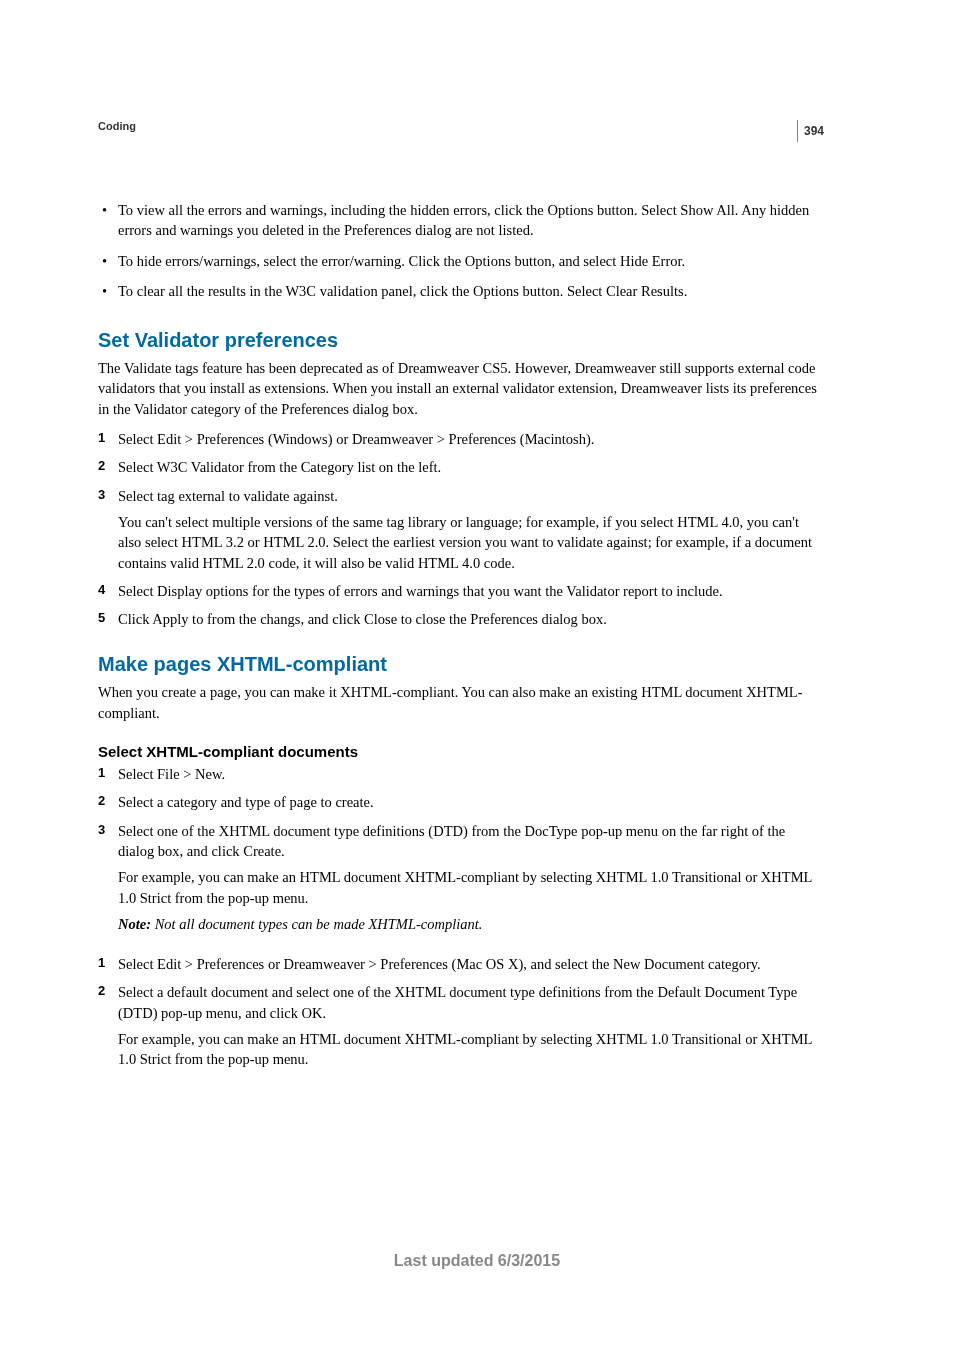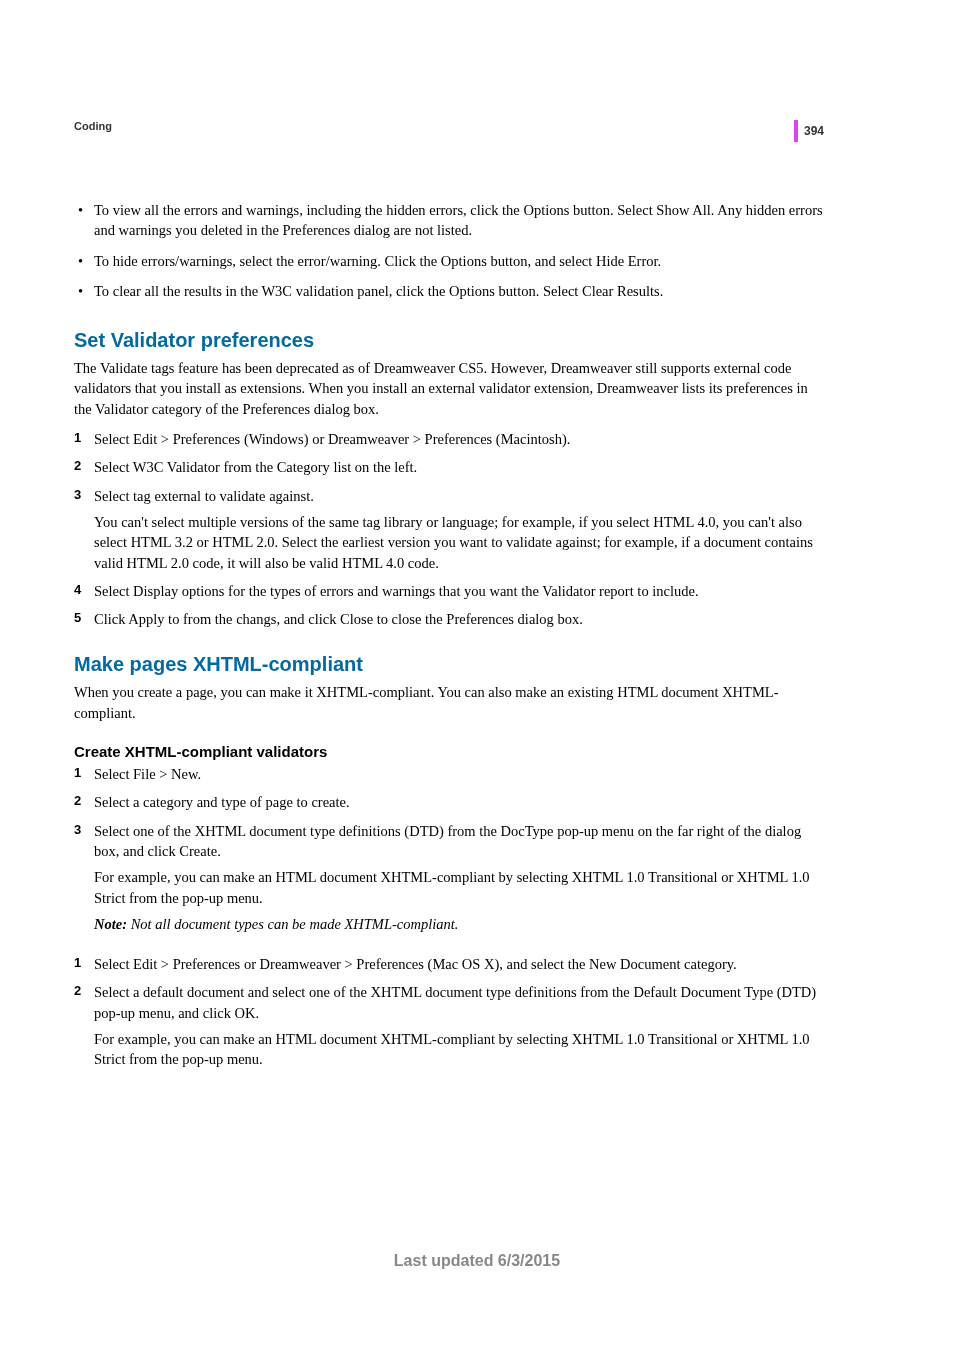--- a/index.html
+++ b/index.html
@@ -6,36 +6,36 @@
     margin: 0;
     padding: 0;
     background: #fff;
     font-family: "Minion Pro", "Times New Roman", Georgia, serif;
     color: #000;
     width: 954px;
     height: 1350px;
     position: relative;
   }
   .page {
-    padding: 120px 130px 0 74px;
+    padding: 120px 130px 0 98px;
   }
   .header-row {
     display: flex;
     justify-content: space-between;
     align-items: flex-start;
     margin-bottom: 58px;
   }
   .section-header {
     font-family: "Myriad Pro", "Helvetica Neue", Arial, sans-serif;
     font-weight: bold;
     font-size: 11px;
     color: #333;
   }
   .page-number-box {
-    border-left: 4px solid #d946ef;
+    border-left: 1px solid #d946ef;
     padding-left: 6px;
     height: 22px;
     display: flex;
     align-items: center;
   }
   .page-number {
     font-family: "Myriad Pro", "Helvetica Neue", Arial, sans-serif;
     font-weight: bold;
     font-size: 12px;
     color: #333;
@@ -151,21 +151,21 @@
       <span>Select tag external to validate against.</span>
       <p class="sub-para">You can't select multiple versions of the same tag library or language; for example, if you select HTML 4.0, you can't also select HTML 3.2 or HTML 2.0. Select the earliest version you want to validate against; for example, if a document contains valid HTML 2.0 code, it will also be valid HTML 4.0 code.</p>
     </li>
     <li>Select Display options for the types of errors and warnings that you want the Validator report to include.</li>
     <li>Click Apply to from the changs, and click Close to close the Preferences dialog box.</li>
   </ol>
 
   <h2 class="section">Make pages XHTML-compliant</h2>
   <p class="body">When you create a page, you can make it XHTML-compliant. You can also make an existing HTML document XHTML-compliant.</p>
 
-  <h3 class="subsection">Create XHTML-compliant validators</h3>
+  <h3 class="subsection">Select XHTML-compliant documents</h3>
   <ol class="num-list">
     <li>Select File &gt; New.</li>
     <li>Select a category and type of page to create.</li>
     <li>
       <span>Select one of the XHTML document type definitions (DTD) from the DocType pop-up menu on the far right of the dialog box, and click Create.</span>
       <p class="sub-para">For example, you can make an HTML document XHTML-compliant by selecting XHTML 1.0 Transitional or XHTML 1.0 Strict from the pop-up menu.</p>
       <p class="sub-para">
         <span class="note-label">Note:</span><span class="note-text"> Not all document types can be made XHTML-compliant.</span>
       </p>
     </li>

